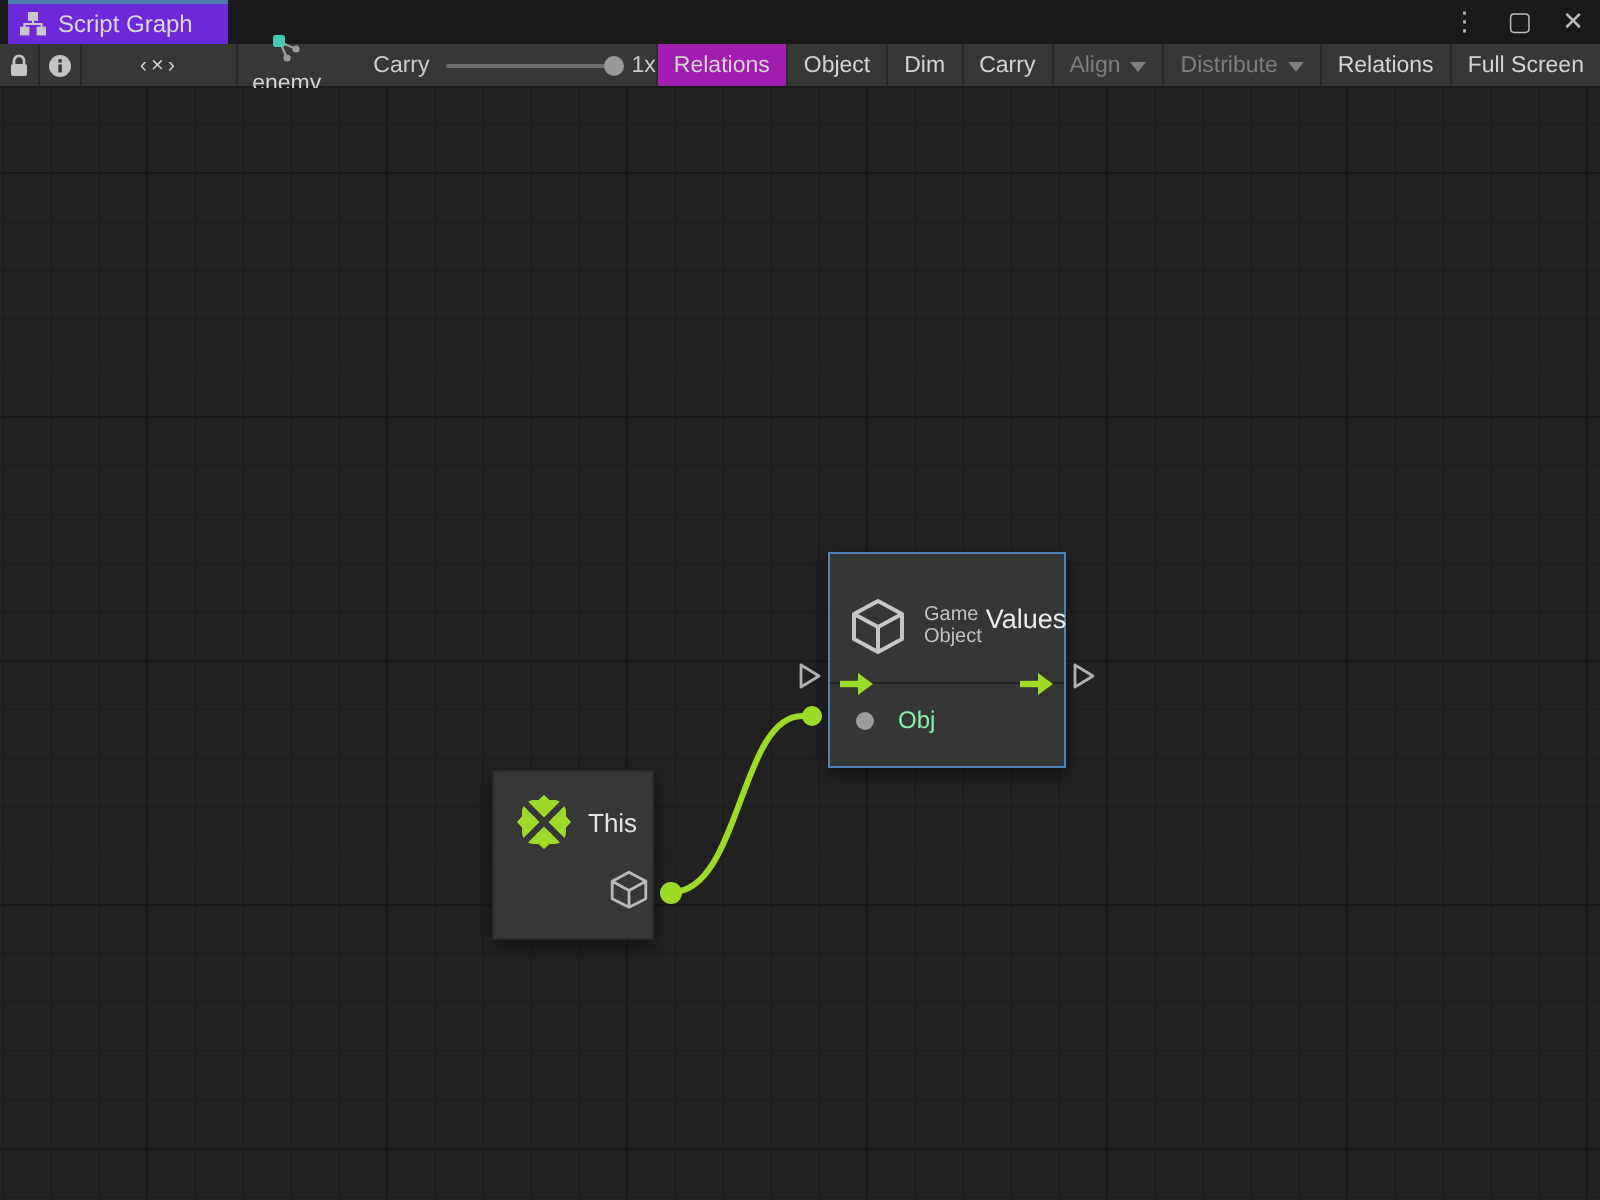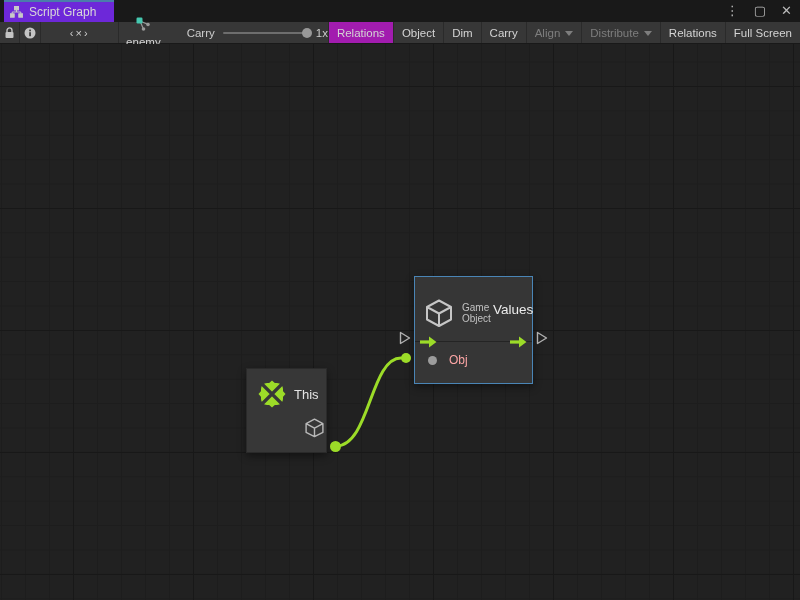--- a/index.html
+++ b/index.html
@@ -53,37 +53,37 @@
       linear-gradient(#181818 1px, transparent 1px),
       linear-gradient(90deg, #181818 1px, transparent 1px),
       linear-gradient(#1d1d1d 1px, transparent 1px),
       linear-gradient(90deg, #1d1d1d 1px, transparent 1px);
     background-size:120px 122px, 120px 122px, 24px 24.4px, 24px 24.4px;
     background-position:73px 42px;
   }
   .wire-svg { position:absolute; left:0; top:0; width:800px; height:556px; pointer-events:none; }
   
   .node { position:absolute; background:#373737; box-shadow:0 3px 8px rgba(0,0,0,.45); }
-  .node-this { left:246px; top:324px; width:81px; height:85px; border:1px solid #2a2a2a; }
+  .node-this { left:246px; top:341px; width:81px; height:85px; border:1px solid #2a2a2a; }
   .node-destroy { left:414px; top:232px; width:119px; height:108px; border:1px solid #4a85b6; background:#363636; }
   .this-head { display:flex; align-items:center; gap:8px; padding:11px 0 0 11px; }
   .this-title { font-size:13px; color:#e4e4e4; }
   .this-cube { position:absolute; left:57px; top:48px; }
   .dest-head { display:flex; align-items:center; gap:8px; padding:13px 0 0 9px; height:58px; }
   .dest-texts { display:flex; gap:2px; }
   .dest-cat { font-size:10px; color:#c2c2c2; }
   .dest-title { font-size:13.5px; color:#ececec; }
   .flow-row { position:absolute; left:0; top:59px; width:100%; height:12px; }
   .flow-line { position:absolute; left:0; top:5px; width:100%; height:1px; background:#242424; }
   .flow-arrow { position:absolute; top:0; }
   .flow-arrow.in { left:5px; }
   .flow-arrow.out { right:5px; }
   .obj-row { position:absolute; left:13px; top:76px; display:flex; align-items:center; gap:12px; }
   .port-dot { width:9px; height:9px; border-radius:50%; background:#9c9c9c; }
-  .obj-label { font-size:12px; color:#fca5a5; }
+  .obj-label { font-size:12px; color:#86efac; }
   .tri { position:absolute; }
   .green-port { position:absolute; width:11px; height:11px; border-radius:50%; background:#9cdc28; }
   .green-end { position:absolute; width:10px; height:10px; border-radius:50%; background:#9cdc28; }
   .icon { display:inline-flex; }
 </style>
 </head>
 <body>
 
 <div class="tabbar">
   <div class="tab">

